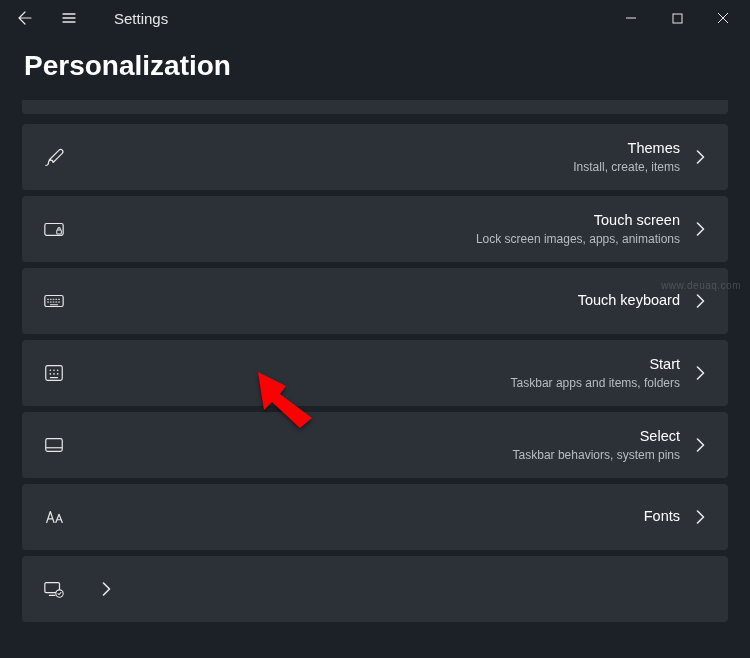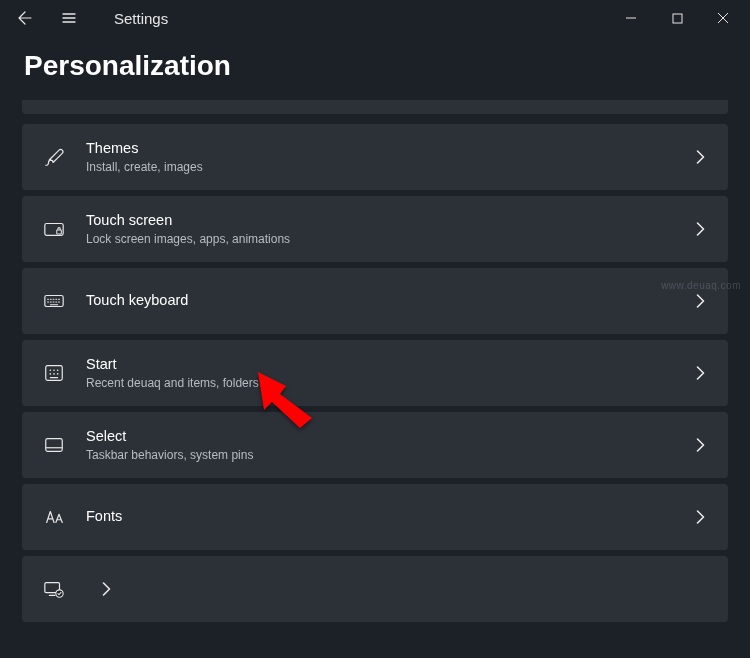--- a/index.html
+++ b/index.html
@@ -45,20 +45,21 @@
 
   .list { padding: 0 22px; }
   .row {
     background: #2c3138;
     border-radius: 4px;
     display: flex;
     align-items: center;
     padding: 14px 20px 14px 14px;
     margin-bottom: 6px;
     min-height: 66px;
+    text-align: right;
   }
   .row .icon {
     width: 24px; height: 24px;
     display: flex; align-items: center; justify-content: center;
     color: #e8e8e8;
     margin-right: 20px;
     margin-left: 6px;
     flex-shrink: 0;
   }
   .row .text { flex: 1; min-width: 0; }
@@ -130,21 +131,21 @@
 <div class="list">
 
   <div class="row">
     <span class="icon">
       <svg width="22" height="22" viewBox="0 0 24 24">
           <path d="M3 21c2 0 3-1 3-3 0-1.5 1-2.5 2.5-2.5 1.3 0 2.5 1 2.5 2.5 0 0 7-7 10-10 1-1 1-2.5 0-3.5s-2.5-1-3.5 0L7 15" stroke="currentColor" stroke-width="1.3" fill="none" stroke-linecap="round" stroke-linejoin="round"></path>
         </svg>
     </span>
     <div class="text">
       <div class="title">Themes</div>
-      <div class="sub">Install, create, images</div>
+      <div class="sub">Install, create, items</div>
     </div>
     <span class="chev">
         <svg width="9" height="14" viewBox="0 0 8 14">
           <path d="M1 1l6 6-6 6" stroke="currentColor" stroke-width="1.6" fill="none" stroke-linecap="round" stroke-linejoin="round"></path>
         </svg>
       </span>
   </div>
 
   <div class="row">
     <span class="icon">
@@ -190,21 +191,21 @@
           <circle cx="12" cy="9" r="0.9" fill="currentColor"></circle>
           <circle cx="16" cy="9" r="0.9" fill="currentColor"></circle>
           <circle cx="8" cy="13" r="0.9" fill="currentColor"></circle>
           <circle cx="12" cy="13" r="0.9" fill="currentColor"></circle>
           <circle cx="16" cy="13" r="0.9" fill="currentColor"></circle>
           <path d="M8 17h8" stroke="currentColor" stroke-width="1.2" stroke-linecap="round"></path>
         </svg>
     </span>
     <div class="text">
       <div class="title">Start</div>
-      <div class="sub">Recent deuaq and items, folders</div>
+      <div class="sub">Taskbar apps and items, folders</div>
     </div>
     <span class="chev">
         <svg width="9" height="14" viewBox="0 0 8 14">
           <path d="M1 1l6 6-6 6" stroke="currentColor" stroke-width="1.6" fill="none" stroke-linecap="round" stroke-linejoin="round"></path>
         </svg>
       </span>
   </div>
 
   <div class="row">
     <span class="icon">

